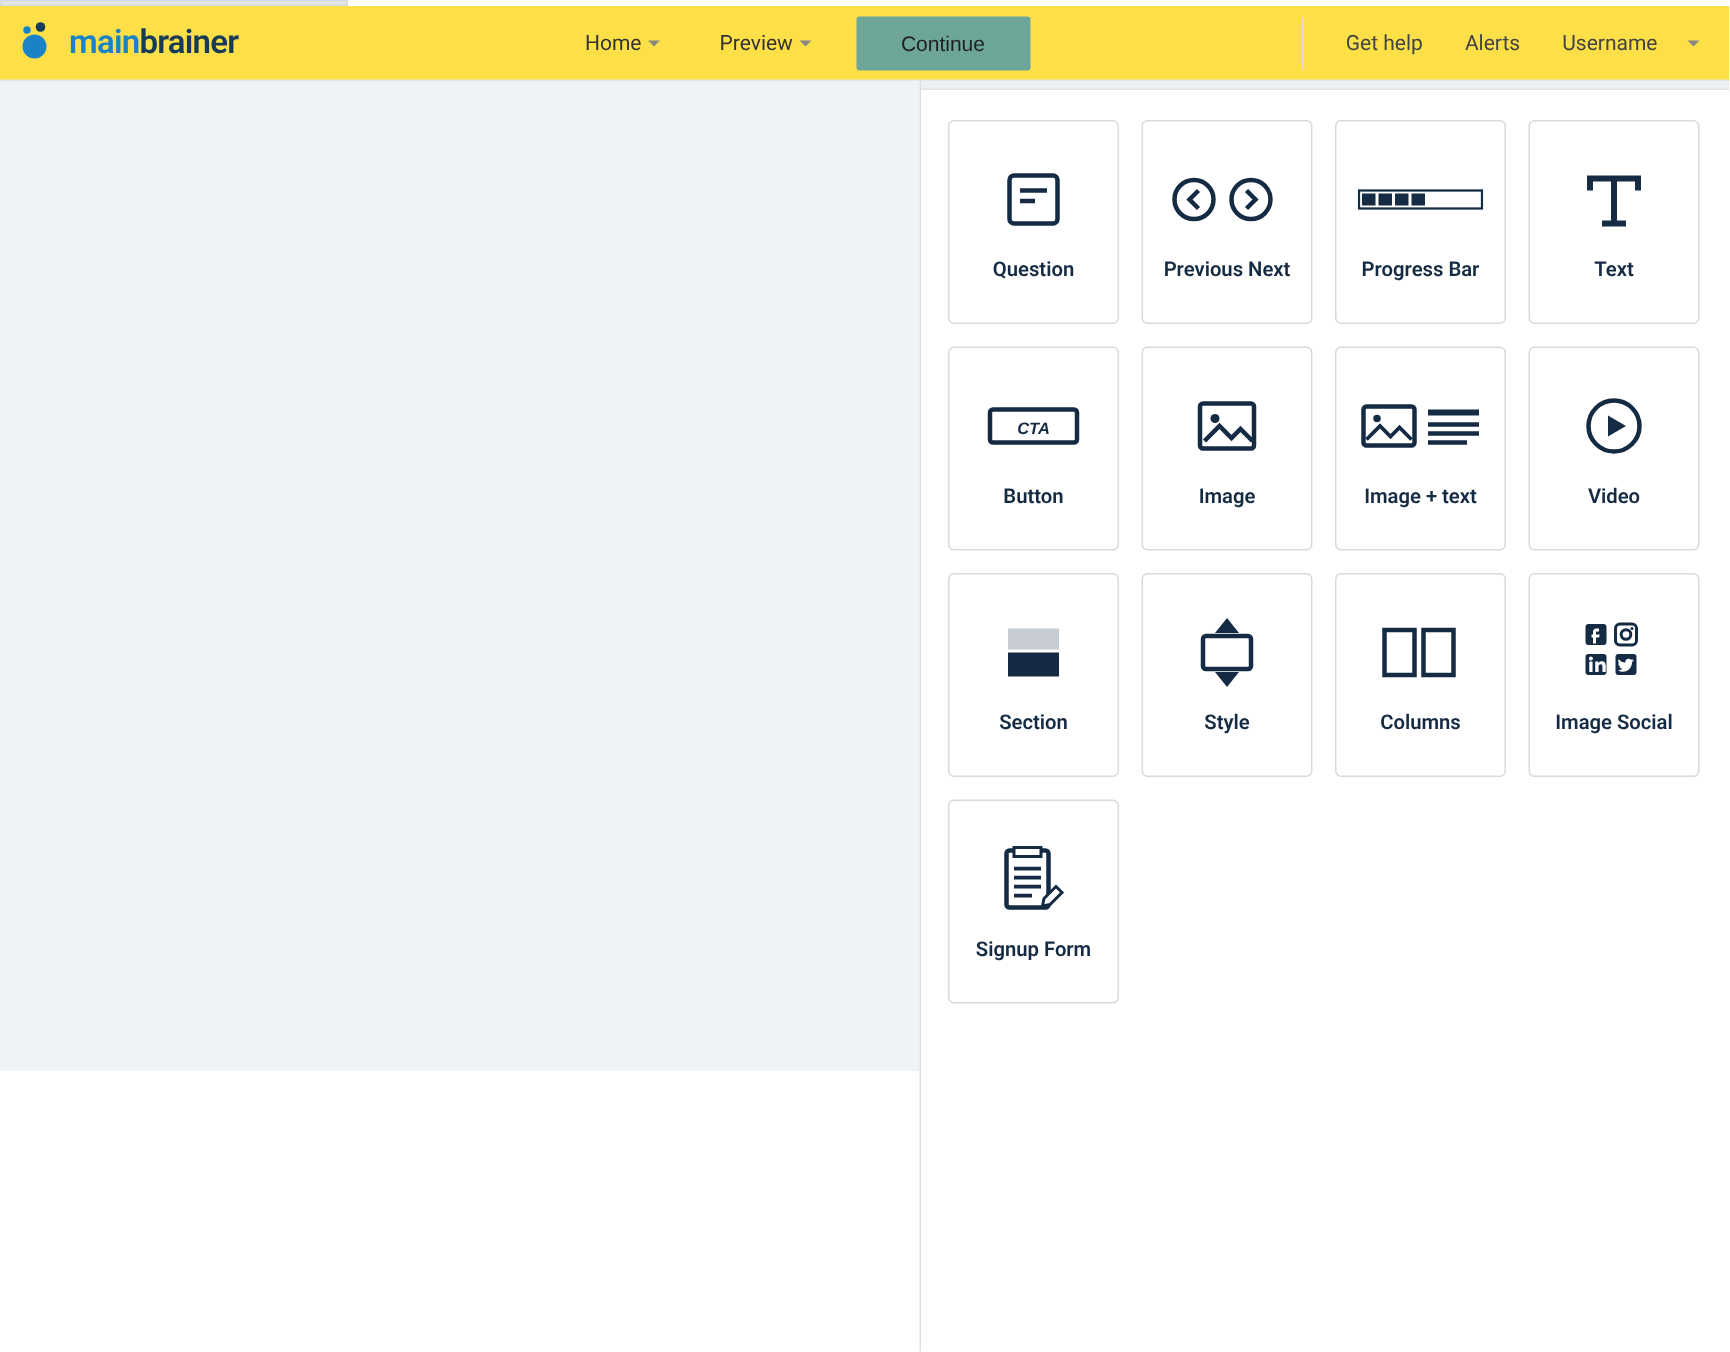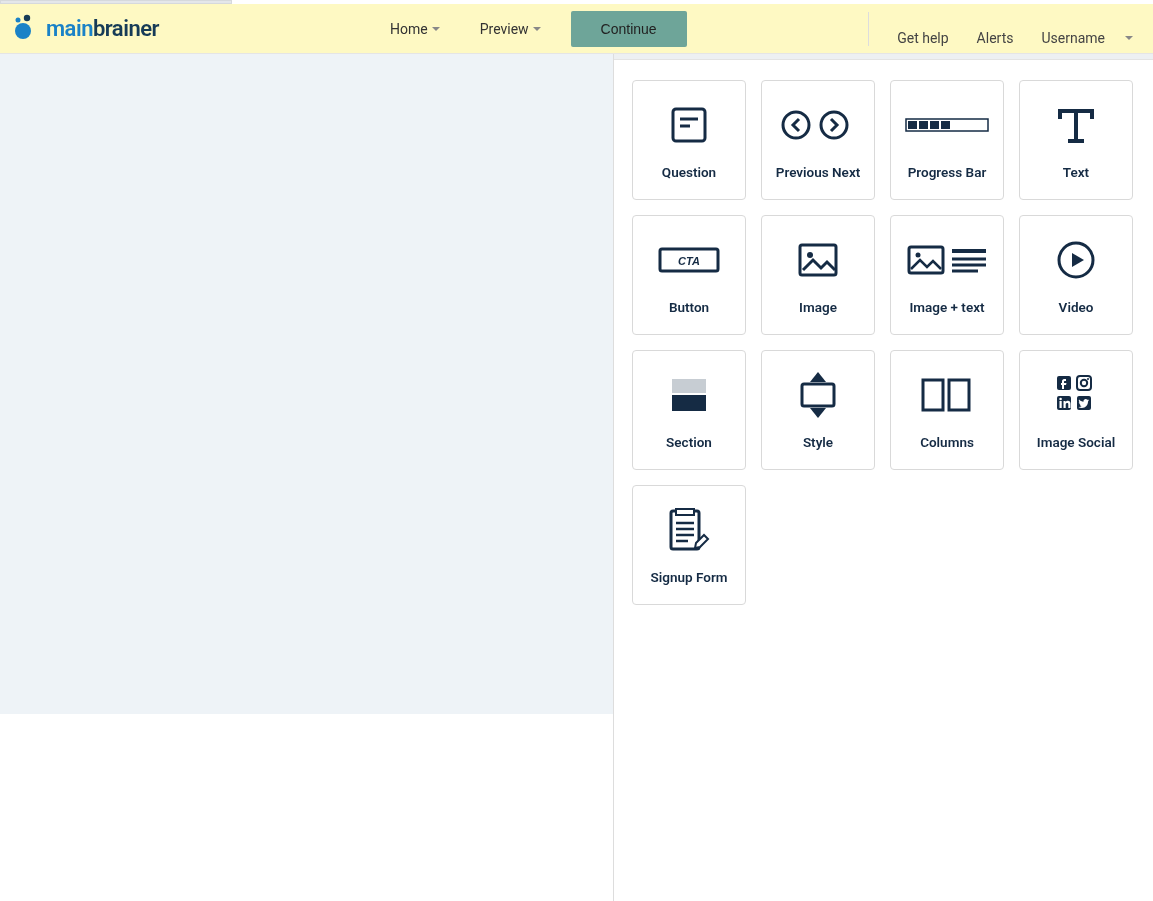--- a/index.html
+++ b/index.html
@@ -12,48 +12,48 @@
     position: relative;
   }
   .topstrip {
     height: 4px;
     background: #e4e7ea;
     border: 1px solid #d6d9dc;
     width: 232px;
   }
   .header {
     height: 50px;
-    background: #fef9c3;
+    background: #fde047;
     border-bottom: 1px solid #e5e5e5;
     display: flex;
     align-items: center;
     position: relative;
   }
   .logo { margin-left: 10px; display: flex; align-items: center; gap: 6px; }
   .logo-mark { width: 30px; height: 30px; position: relative; }
   .logo-mark svg { width: 30px; height: 30px; }
   .logo-text { font-size: 22px; font-weight: 600; color: #1a82c7; letter-spacing: -0.5px; }
   .logo-text .brain { color: #163b57; }
   .nav-center { position: absolute; left: 380px; display: flex; align-items: center; gap: 20px; }
   .nav-item { font-size: 14px; color: #333; padding: 6px 10px; cursor: pointer; display: flex; align-items: center; gap: 4px; }
   .caret { width: 0; height: 0; border-left: 4px solid transparent; border-right: 4px solid transparent; border-top: 4px solid #888; display: inline-block; }
   .btn-continue { background: #6ea599; color: #222; font-size: 14px; padding: 10px 30px; border: none; border-radius: 2px; cursor: pointer; }
-  .nav-right { position: absolute; right: 20px; display: flex; align-items: flex-end; gap: 28px; }
+  .nav-right { position: absolute; right: 20px; display: flex; align-items: center; gap: 28px; }
   .nav-divider { width: 1px; height: 34px; background: #ddd; }
   .nav-link { font-size: 14px; color: #444; cursor: pointer; }
   .nav-user { display:flex; align-items:center; gap:20px; font-size:14px; color:#444; cursor:pointer;}
   .body-row { display: flex; height: calc(901px - 54px); }
   .canvas { width: 613px; background: #eef3f7; height: 660px; }
   .panel { flex: 1; border-left: 1px solid #ddd; background:#fff; display:flex; flex-direction:column;}
   .panel-spacer { height: 6px; background:#edf0f2; border-bottom:1px solid #e3e3e3;}
   .tabs { display: flex; border-bottom: 1px solid #e5e5e5; padding: 10px 16px 0 16px; gap: 0; }
   .tab { flex:1; text-align:center; padding: 12px 10px; font-size: 15px; color: #333; cursor:pointer; border-radius: 6px 6px 0 0;}
   .tab.active { background: #e3efff; color: #2a7de1; font-weight:500;}
   .widgets-grid { padding: 20px 18px; display: grid; grid-template-columns: repeat(4, 114px); gap: 15px; justify-content: start;}
-  .widget-card { border: 1px solid #d9d9d9; border-radius: 4px; height: 120px; display:flex; flex-direction:column; align-items:center; justify-content:center; gap:14px; cursor:grab; background:#fff;}
+  .widget-card { border: 1px solid #d9d9d9; border-radius: 4px; height: 136px; display:flex; flex-direction:column; align-items:center; justify-content:center; gap:14px; cursor:grab; background:#fff;}
   .widget-card .icon-box { height: 50px; display:flex; align-items:center; justify-content:center;font-style:italic;}
   .widget-card .label { font-size: 13.5px; font-weight:600; color:#152b44; text-align:center;}
   svg { display:block; }
 </style>
 </head>
 <body>
 
 <div class="topstrip"></div>
 
 <div class="header">

